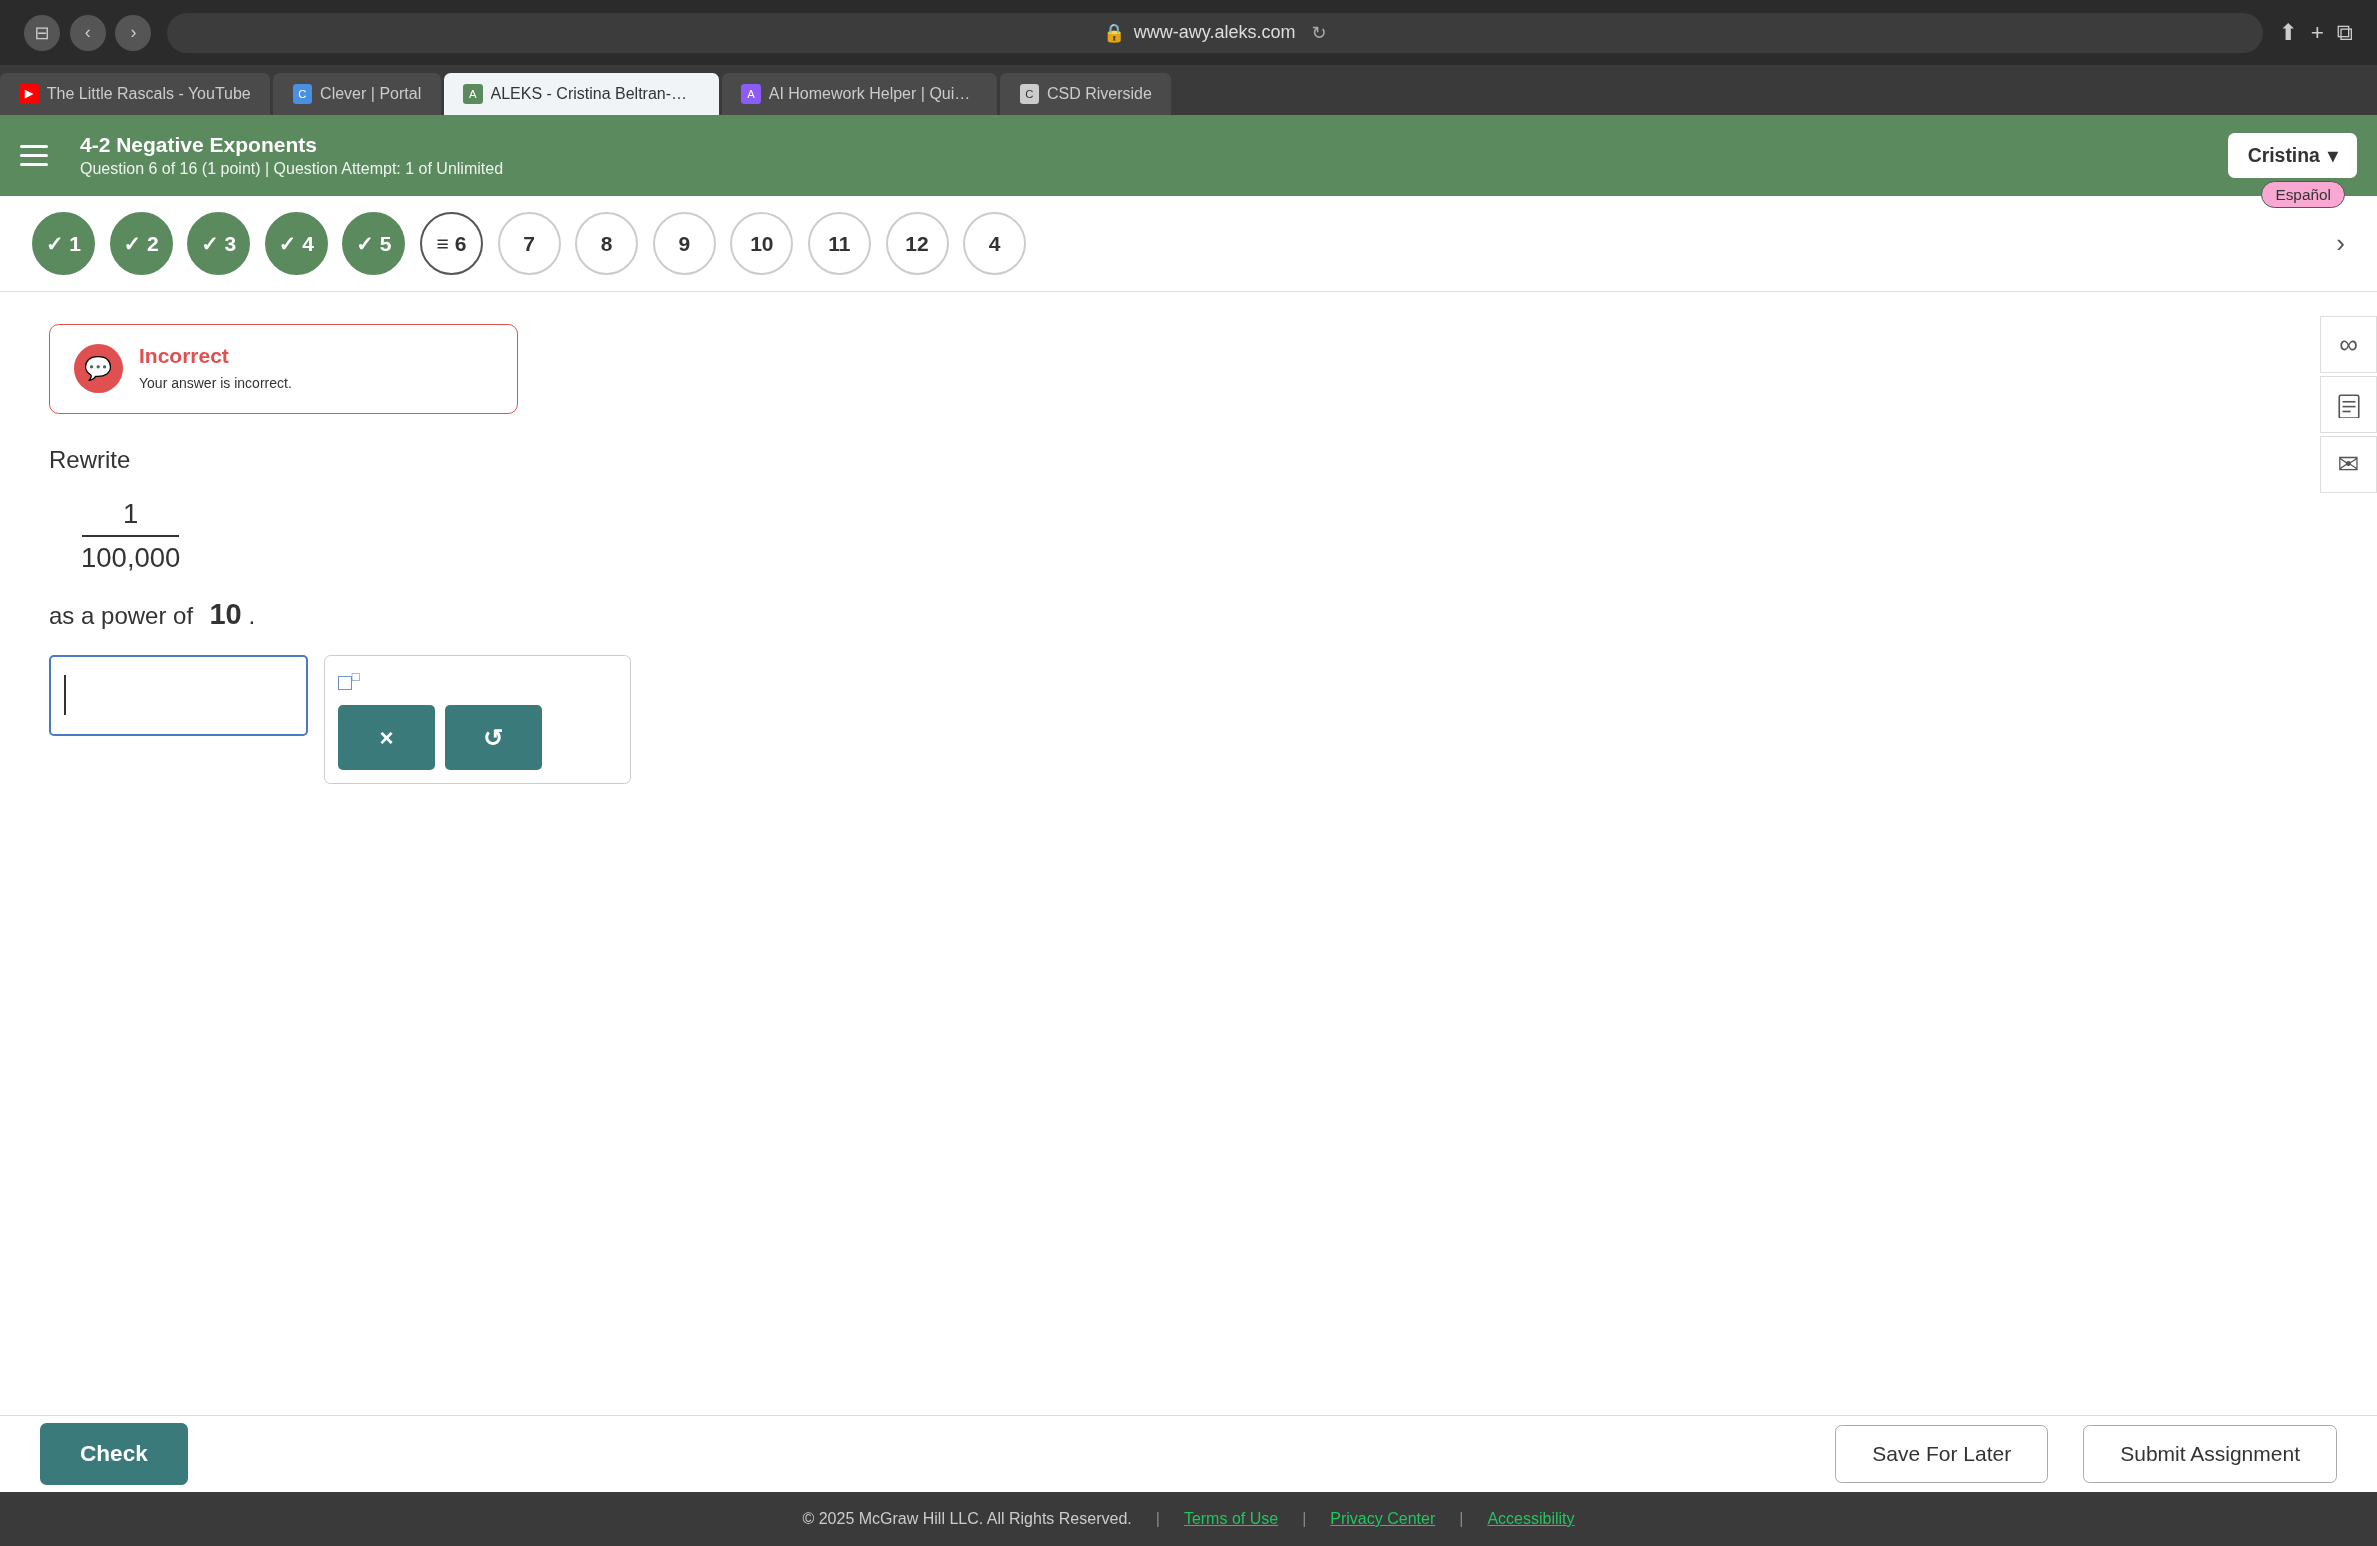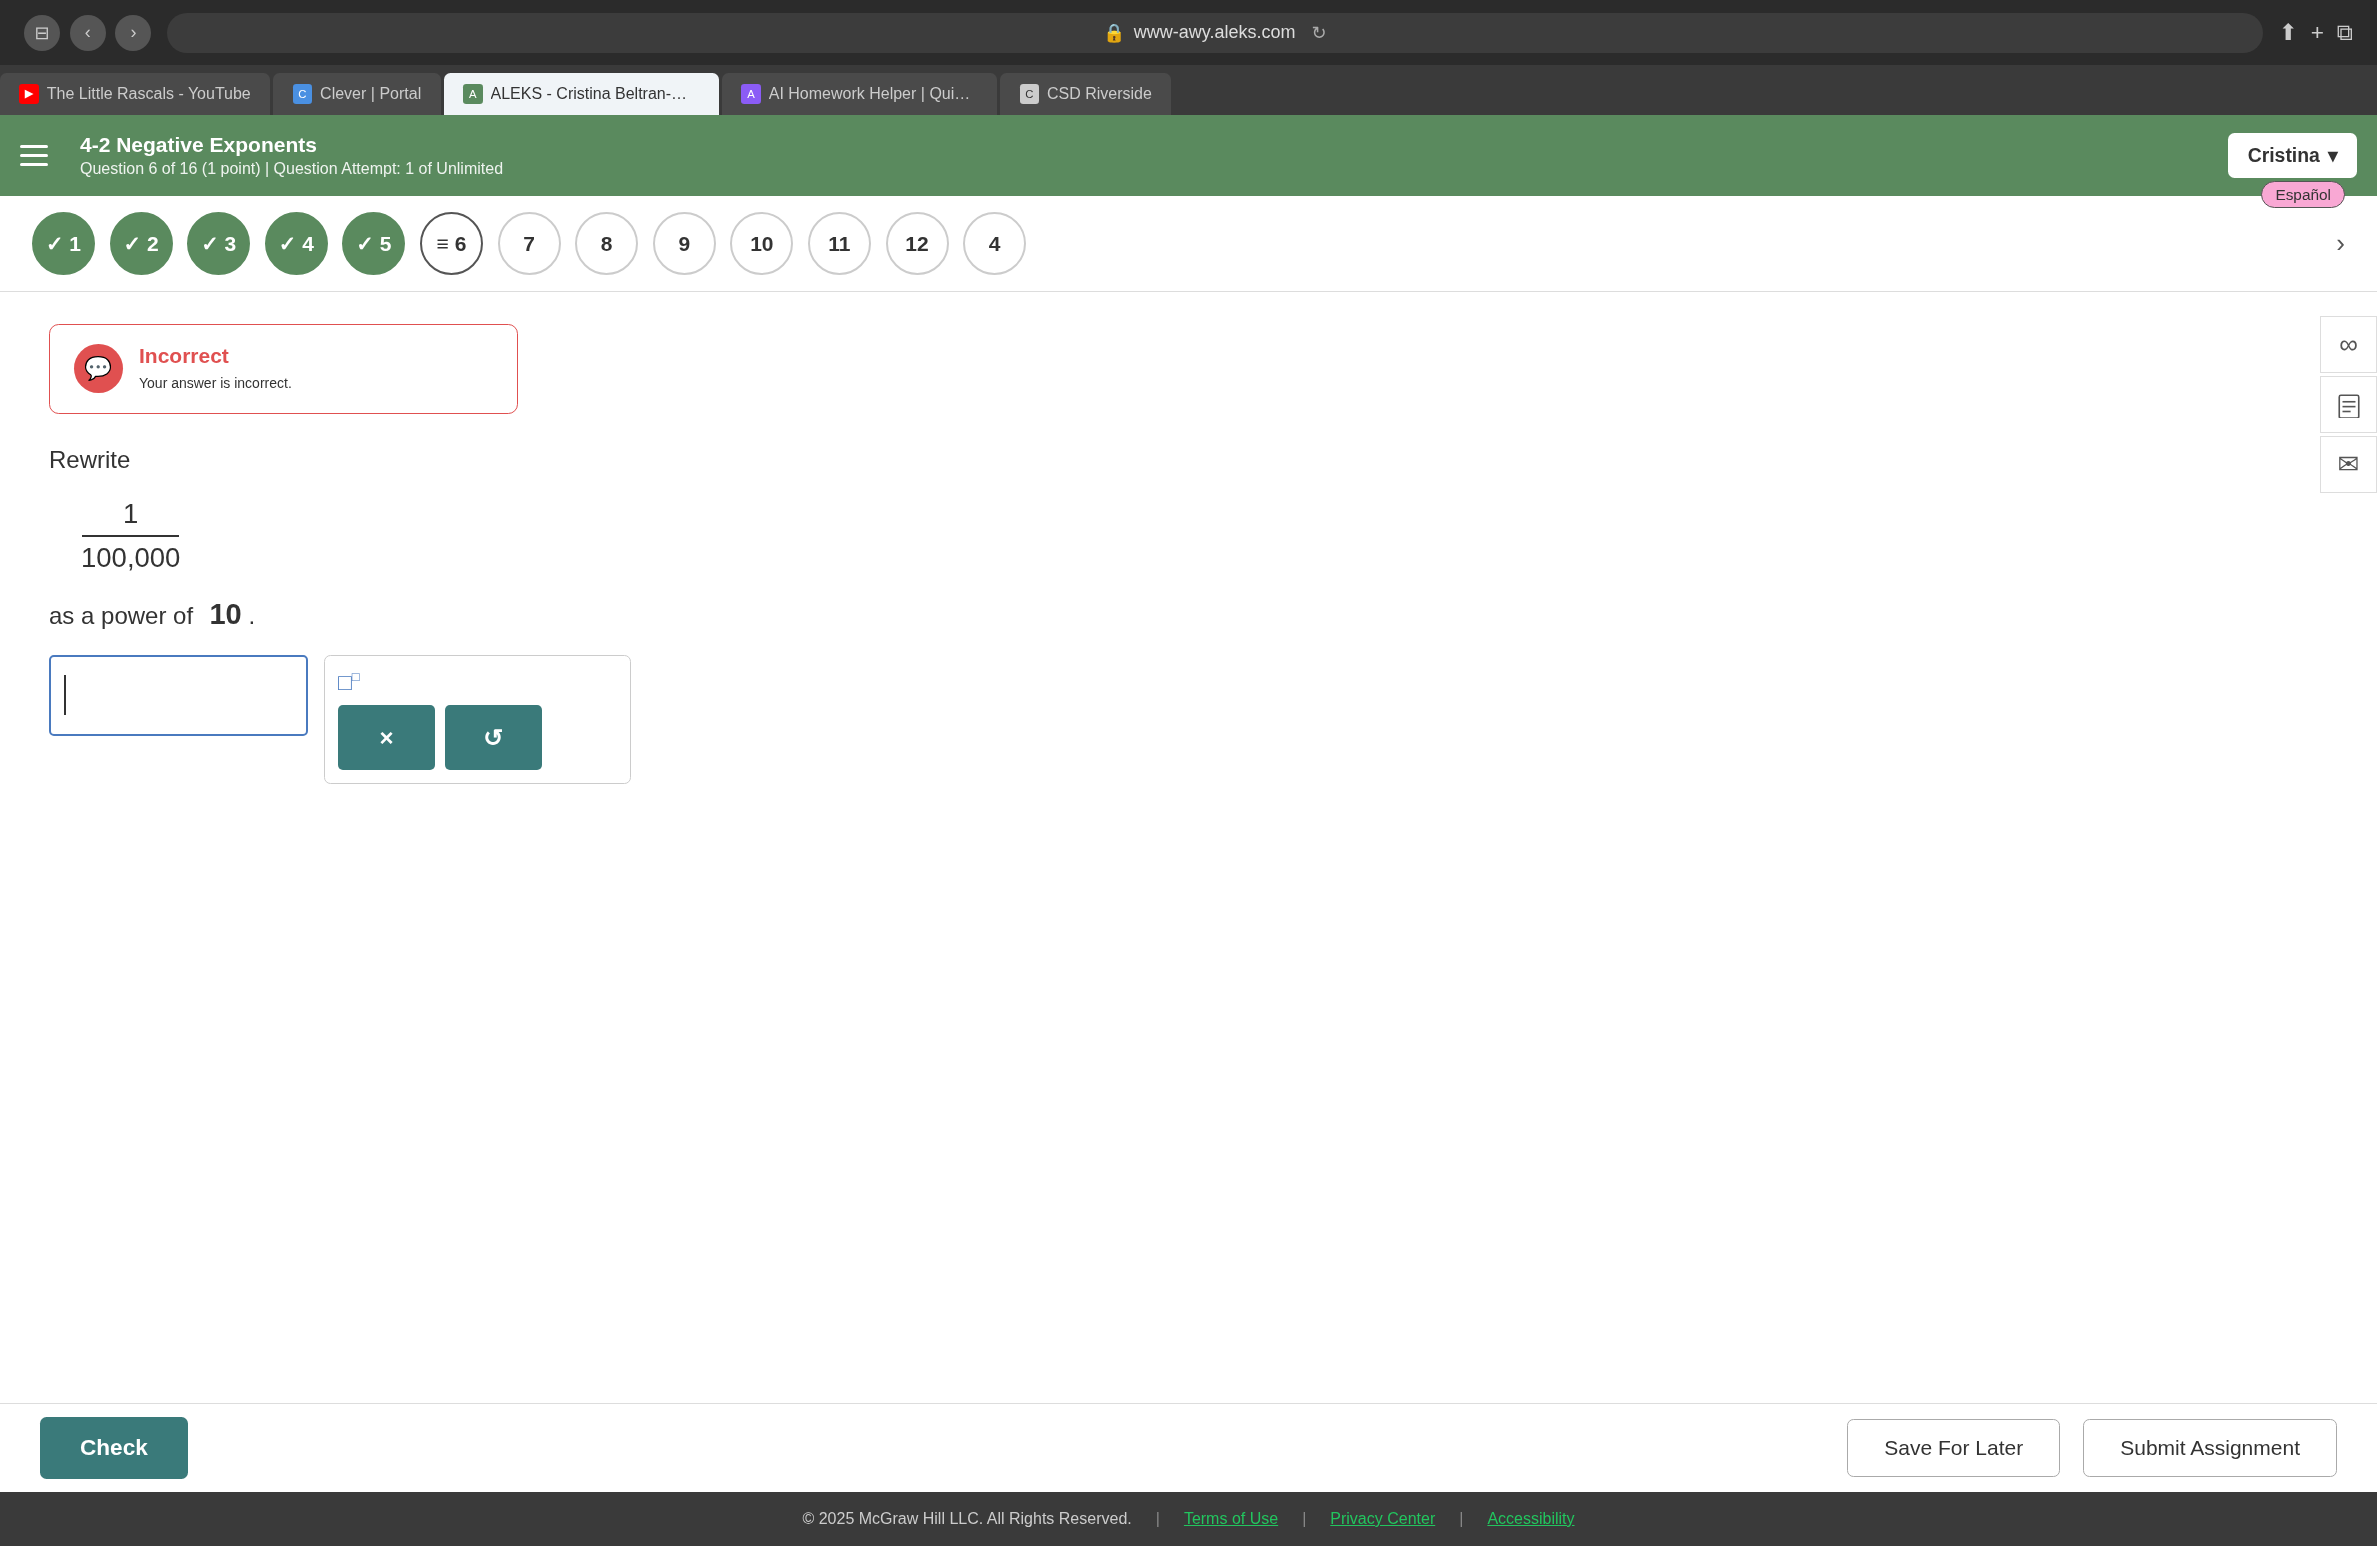--- a/index.html
+++ b/index.html
@@ -358,41 +358,41 @@
       cursor: pointer;
       display: flex;
       align-items: center;
       justify-content: center;
     }
     .kb-btn.teal { background: #3a7a7a; }
 
     
     .bottom-bar {
       width: 100%;
-      height: 89px;
+      height: 77px;
       background: white;
       border-top: 0.8px solid #ddd;
       display: flex;
       align-items: center;
       justify-content: space-between;
       padding: 0 40px;
     }
     .check-btn {
       background: #3a7a7a;
       color: white;
       border: none;
       border-radius: 6.5px;
       padding: 18px 40px;
       font-size: 22.6px;
       font-weight: bold;
       cursor: pointer;
     }
     .bottom-right {
       display: flex;
-      gap: 23px;
+      gap: 35px;
     }
     .outline-btn {
       background: white;
       border: 1.6px solid #aaa;
       border-radius: 6.5px;
       padding: 16px 36px;
       font-size: 21px;
       color: #333;
       cursor: pointer;
     }

